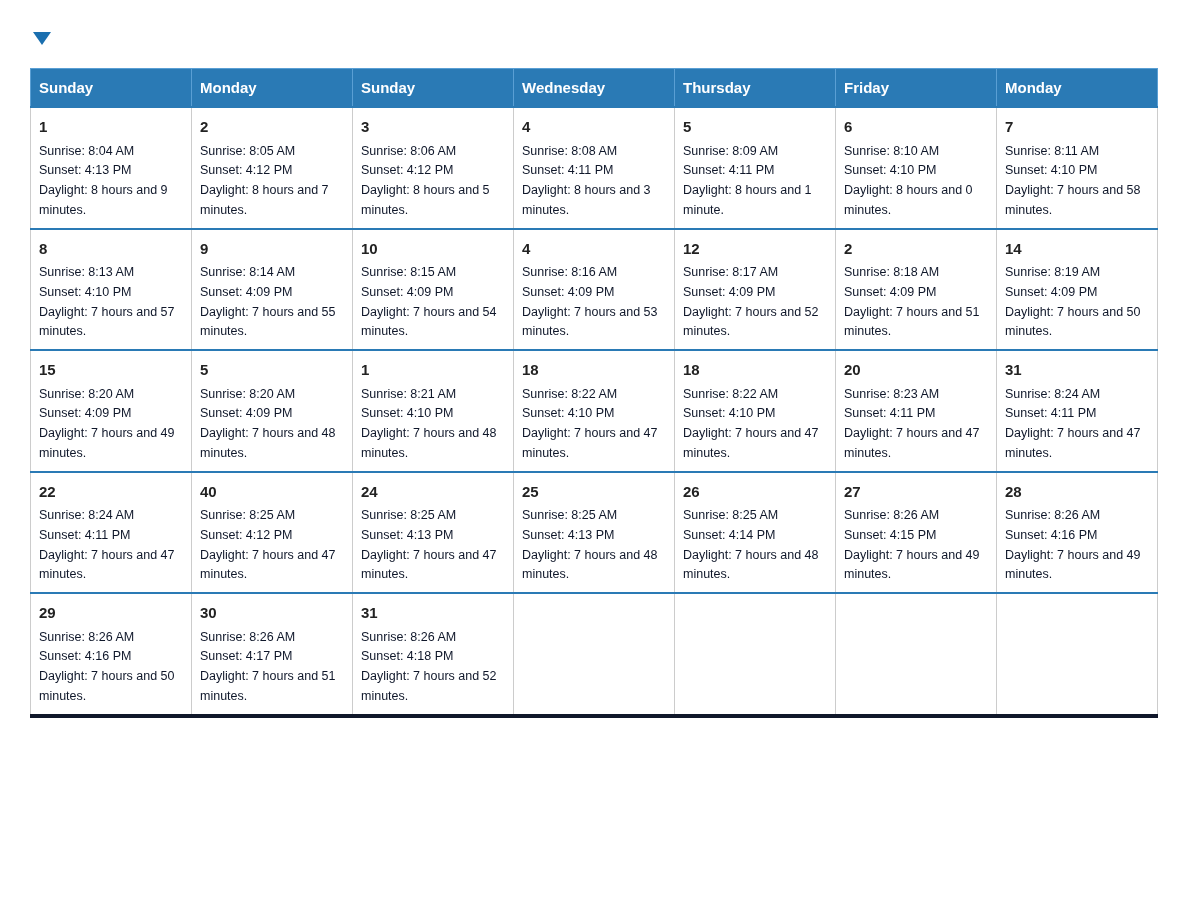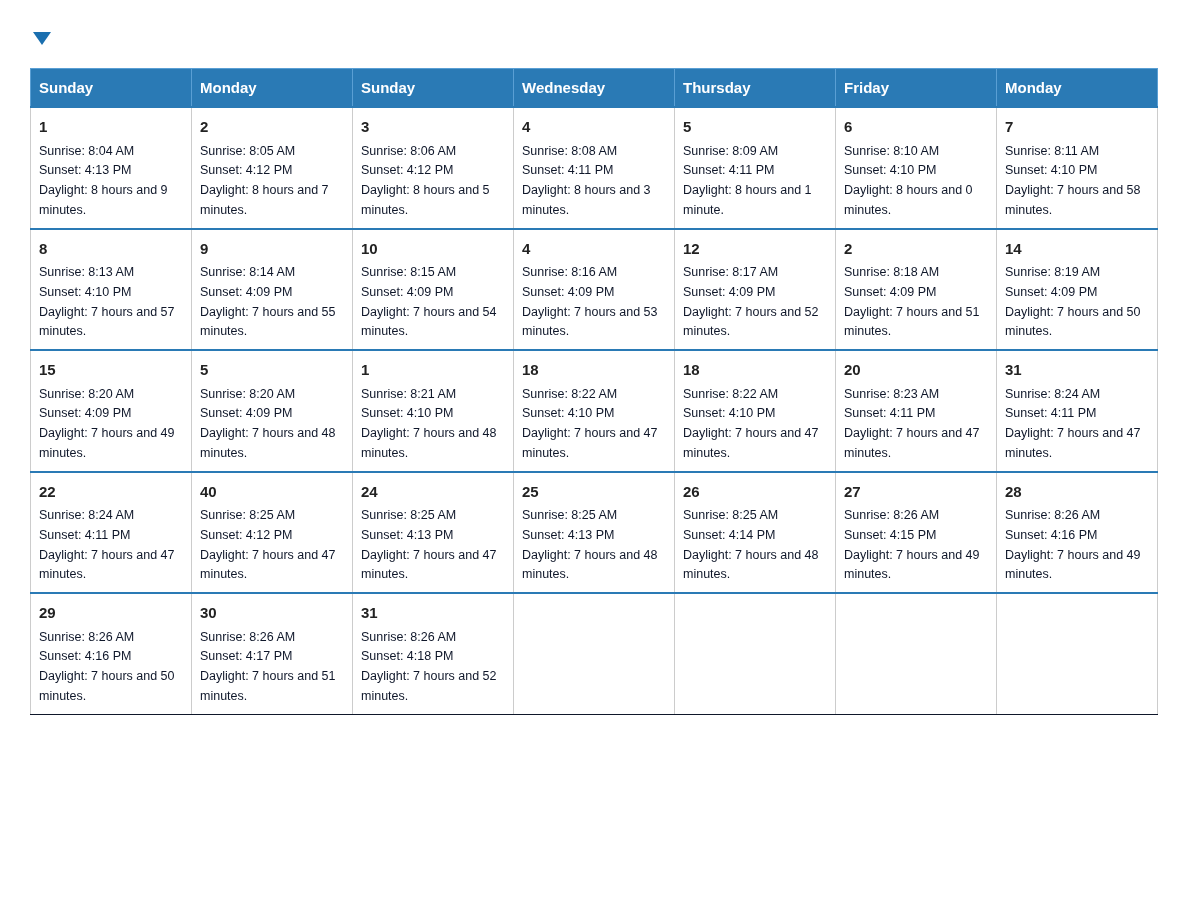--- a/index.html
+++ b/index.html
@@ -77,21 +77,21 @@
       font-size: 15px;
       font-weight: bold;
       display: block;
       margin-bottom: 2px;
     }
     .day-info {
       color: #0f172a;
       font-size: 12.5px;
     }
     tbody tr:last-child td {
-      border-bottom: 1px solid #0f172a;
+      border-bottom: 4px solid #0f172a;
     }
   </style>
 </head>
 <body>
 
 <div class="header">
   <div class="logo">
     <div>
       <span class="logo-text-general"></span><span style="display:inline-block;width:0;height:0;border-left:9px solid transparent;border-right:9px solid transparent;border-top:13px solid #1a6faf;margin-left:3px;vertical-align:middle;"></span>
     </div>

